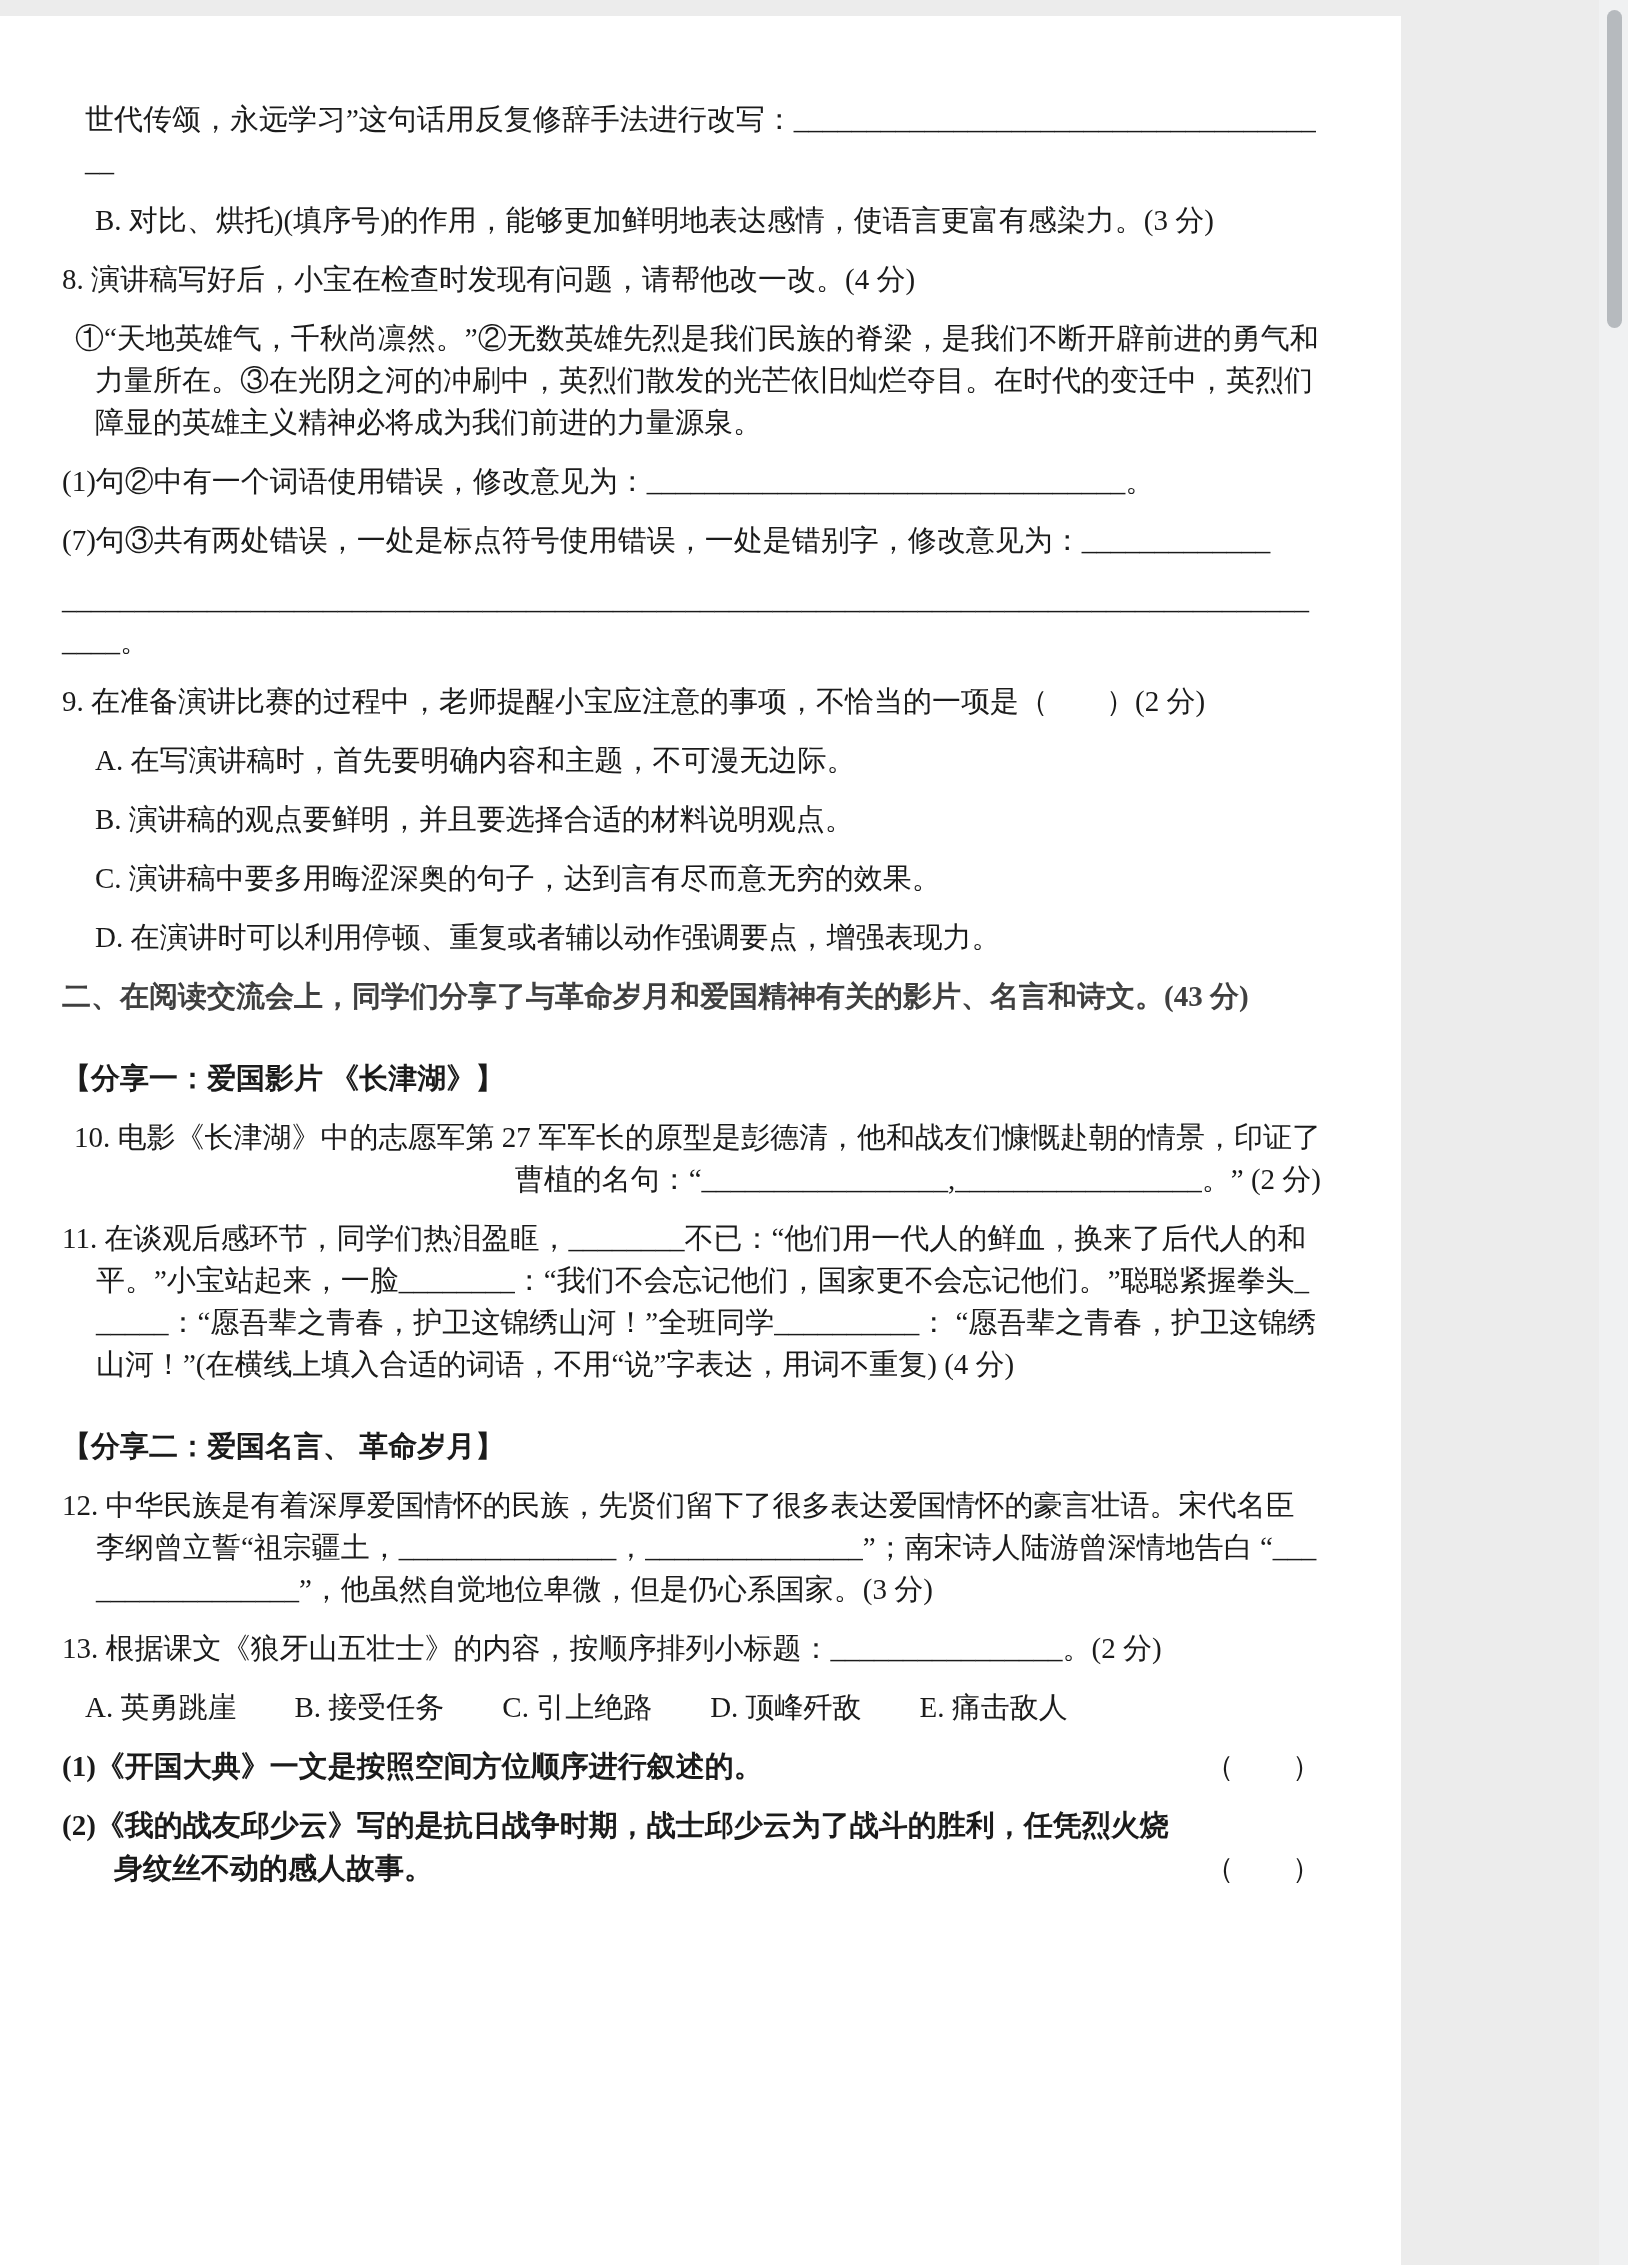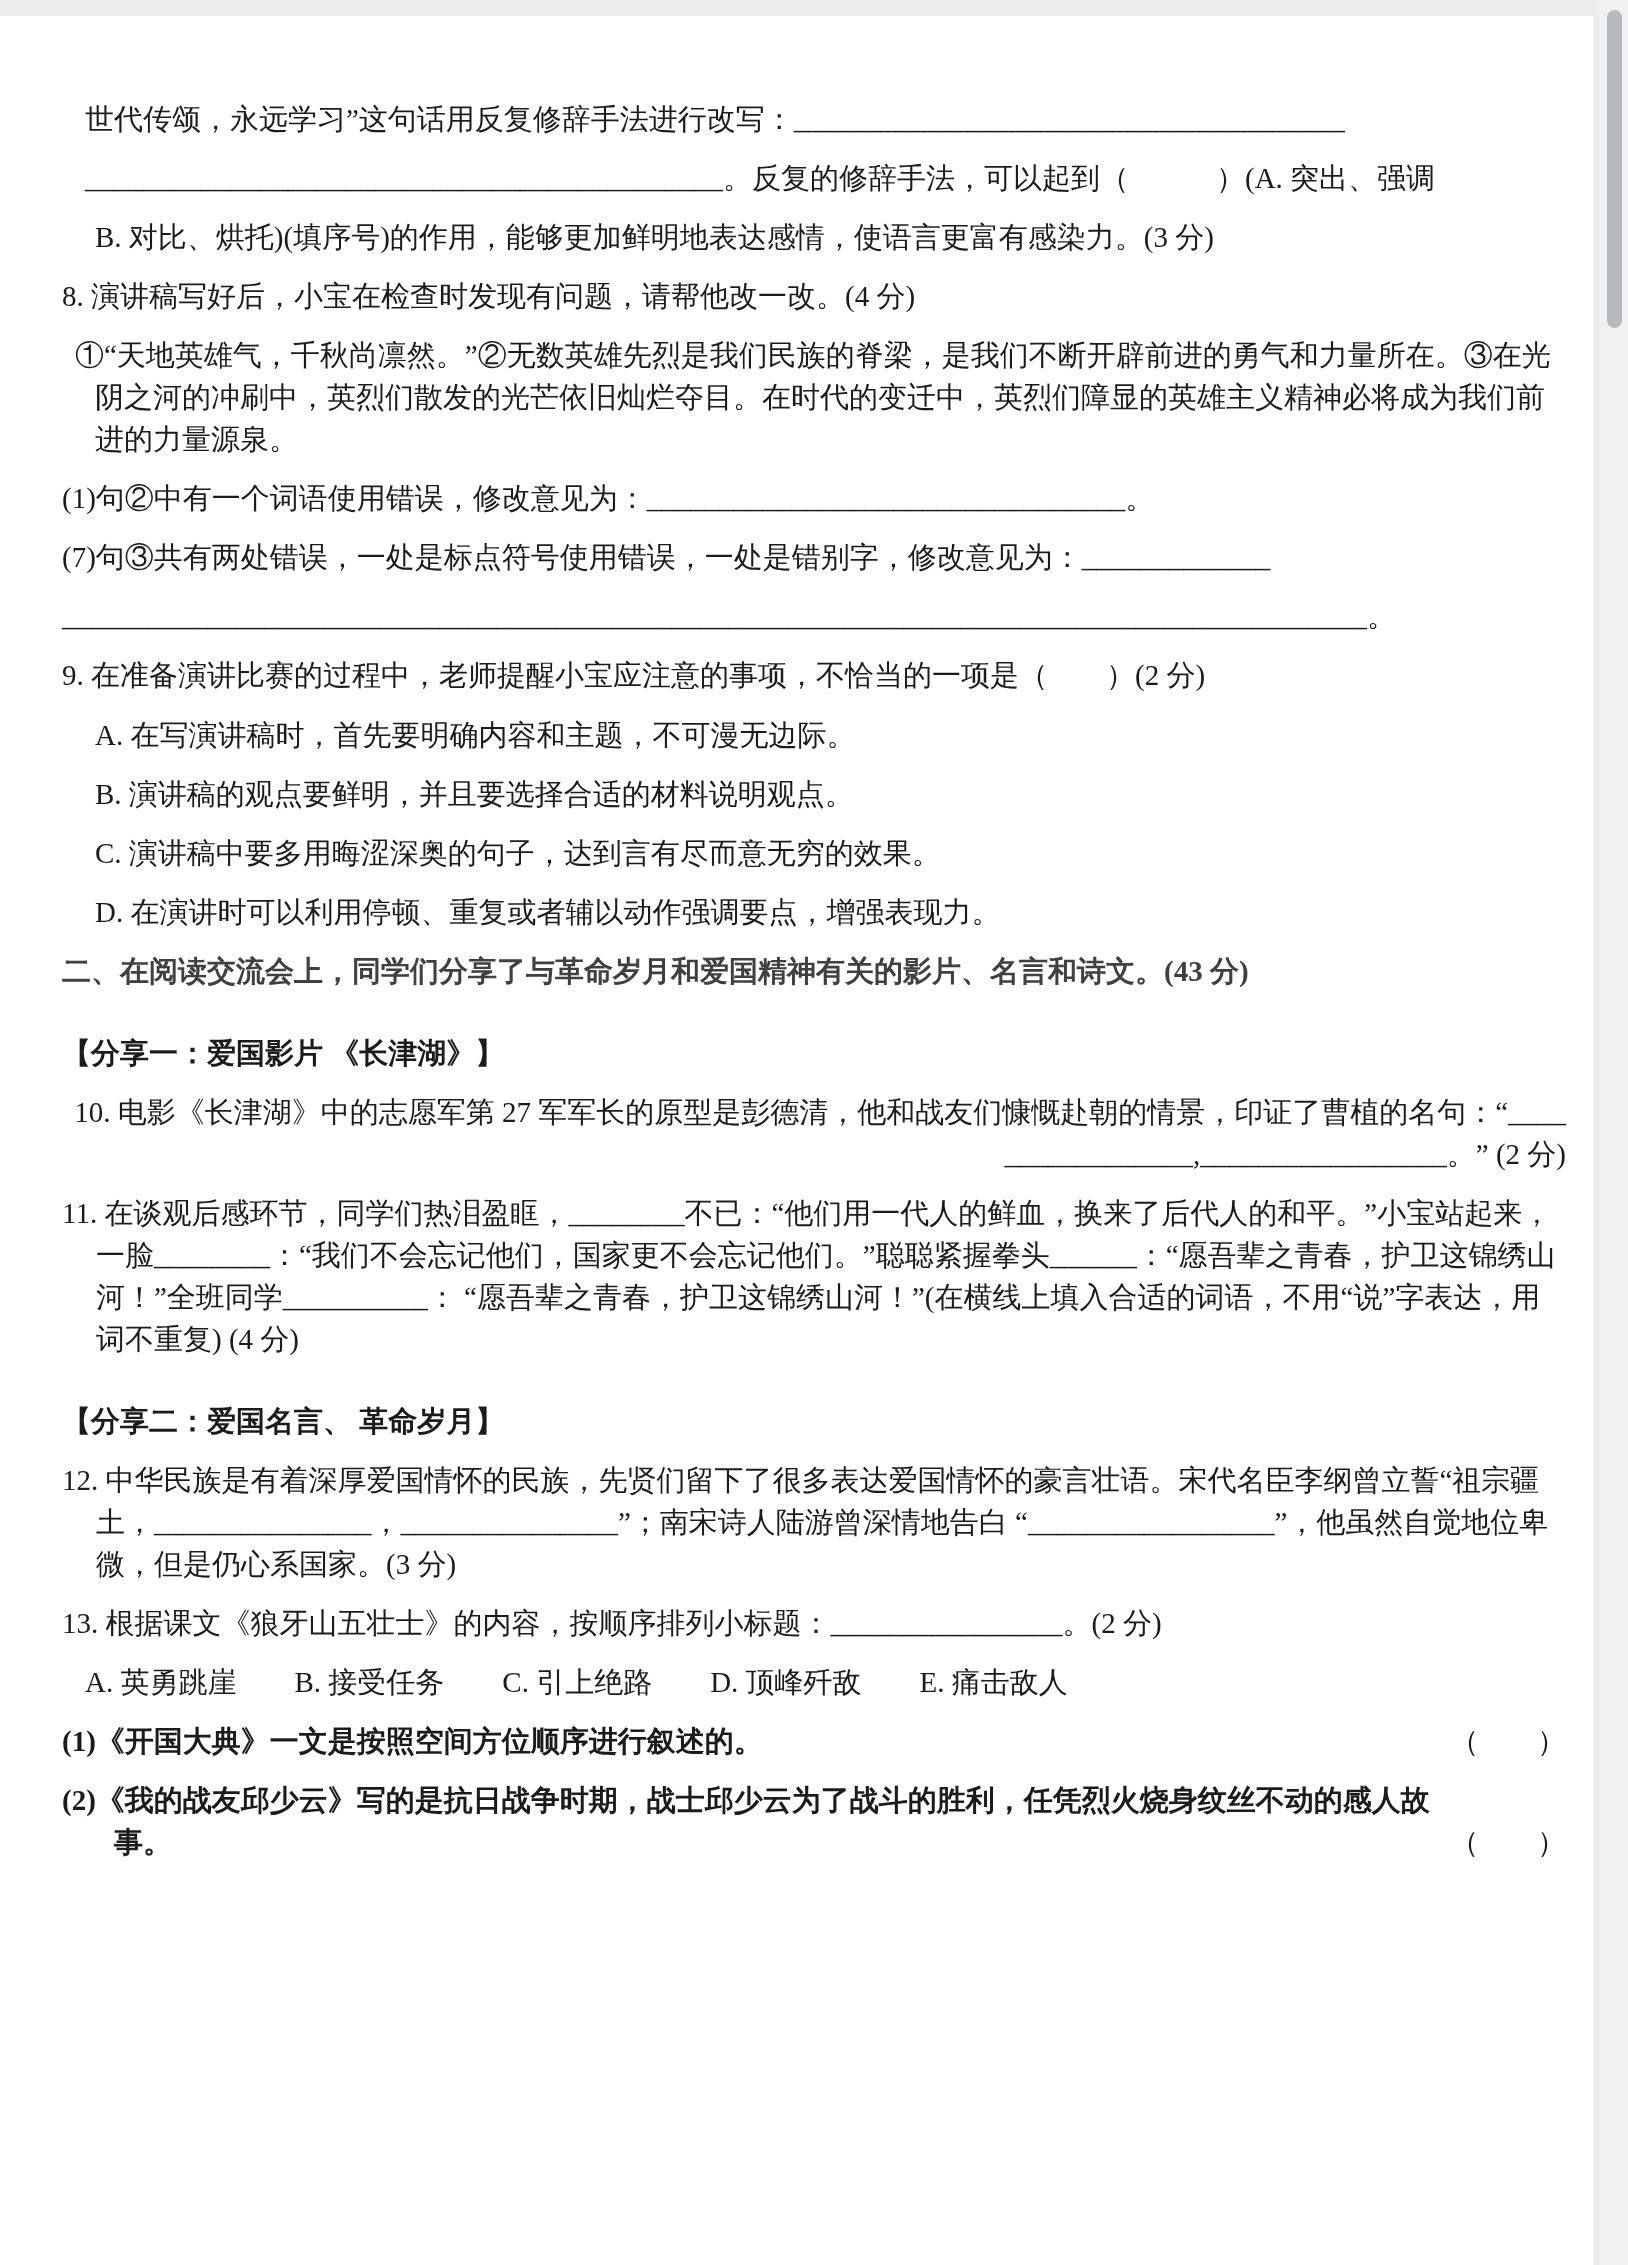--- a/index.html
+++ b/index.html
@@ -5,24 +5,24 @@
   html,body { margin:0; padding:0; }
   body {
     width:1629px; height:2266px;
     background:#ececec;
     font-family:"Liberation Serif","DejaVu Serif",serif;
     overflow:hidden;
   }
   .viewer { position:relative; width:1629px; height:2266px; overflow:hidden; }
   .page {
     position:absolute; top:16px; left:0;
-    width:1594px; height:2250px;
+    width:1401px; height:2250px;
     background:#ffffff;
     box-sizing:border-box;
-    padding:82px 28px 40px 62px;
+    padding:82px 80px 40px 62px;
   }
   .ln {
     font-size:29px;
     line-height:1.45;
     margin:0 0 17px 0;
     color:#1b1b1b;
     word-break:break-all;
   }
   .ind23 { margin-left:23px; }
   .ind33 { margin-left:33px; }
@@ -48,21 +48,20 @@
     border-radius:8px;
   }
 </style>
 </head>
 <body>
 
 <div class="viewer">
   <div class="page">
 
     <p class="ln ind23">世代传颂，永远学习”这句话用反复修辞手法进行改写：______________________________________</p>
-    <p class="ln ind23">____________________________________________。反复的修辞手法，可以起到（　　　）(A. 突出、强调</p>
     <p class="ln ind33">B. 对比、烘托)(填序号)的作用，能够更加鲜明地表达感情，使语言更富有感染力。(3 分)</p>
 
     <p class="ln">8. 演讲稿写好后，小宝在检查时发现有问题，请帮他改一改。(4 分)</p>
     <p class="ln hang-passage">①“天地英雄气，千秋尚凛然。”②无数英雄先烈是我们民族的脊梁，是我们不断开辟前进的勇气和力量所在。③在光阴之河的冲刷中，英烈们散发的光芒依旧灿烂夺目。在时代的变迁中，英烈们障显的英雄主义精神必将成为我们前进的力量源泉。</p>
     <p class="ln gap-top">(1)句②中有一个词语使用错误，修改意见为：_________________________________。</p>
     <p class="ln">(7)句③共有两处错误，一处是标点符号使用错误，一处是错别字，修改意见为：_____________</p>
     <p class="ln">__________________________________________________________________________________________。</p>
 
     <p class="ln">9. 在准备演讲比赛的过程中，老师提醒小宝应注意的事项，不恰当的一项是（　　）(2 分)</p>
     <p class="ln ind33">A. 在写演讲稿时，首先要明确内容和主题，不可漫无边际。</p>

